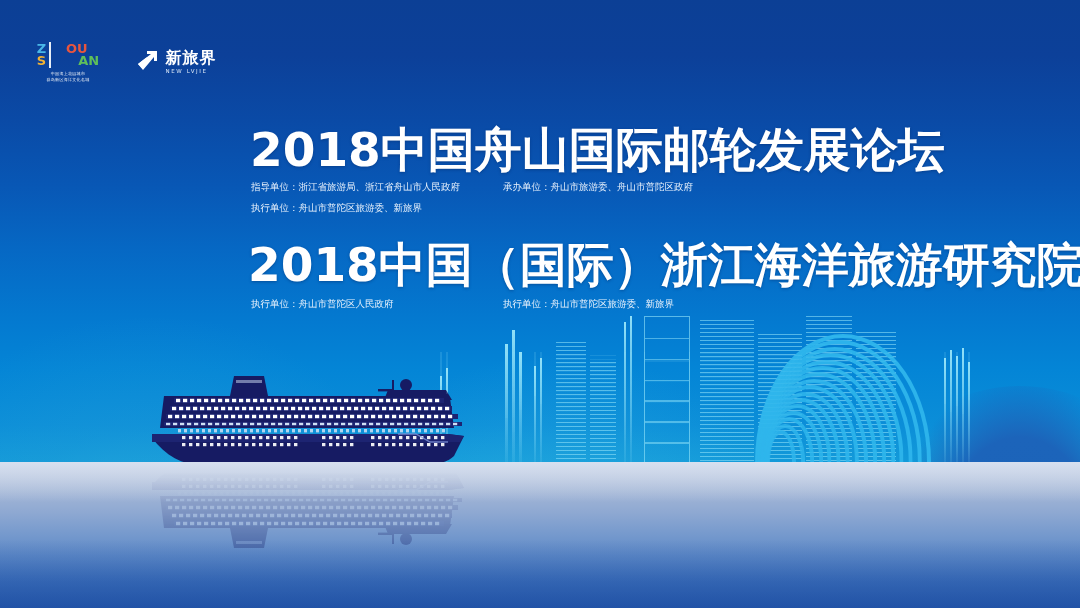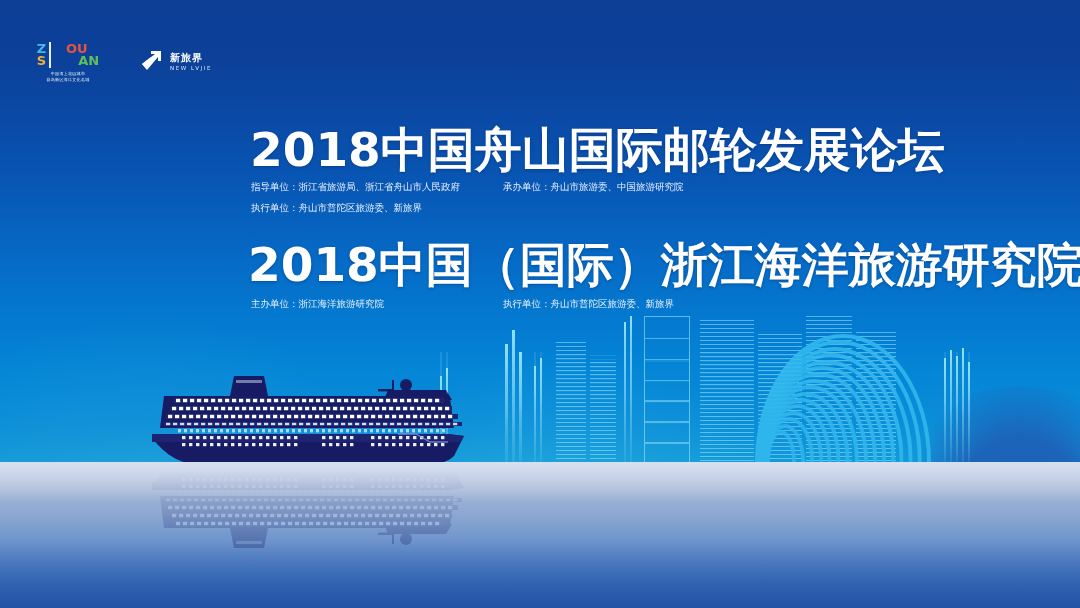--- a/index.html
+++ b/index.html
@@ -113,21 +113,21 @@
   .lg2 .cap { font-size:4px; color:#e8eef6; letter-spacing:.3px; margin-top:3px; text-align:center; line-height:1.5; }
 
   .lg3 { width:82px; }
   .lg3 .fishbox { position:relative; width:78px; height:34px; }
   .lg3 .cn { font-size:10px; color:#ffffff; font-weight:bold; letter-spacing:.5px; position:absolute; right:0; bottom:-1px; }
   .lg3 .en { font-size:3.2px; color:#bcd7ef; position:absolute; right:1px; bottom:10px; letter-spacing:.3px; }
 
   .lg4 { width:90px; flex-direction:row; gap:6px; }
   .lg4 .arrowbox { width:26px; height:26px; position:relative; }
   .lg4 .txt { display:flex; flex-direction:column; align-items:flex-start; }
-  .lg4 .cn { font-size:10px; color:#ffffff; font-weight:bold; letter-spacing:1px; line-height:1; }
+  .lg4 .cn { font-size:16px; color:#ffffff; font-weight:bold; letter-spacing:1px; line-height:1; }
   .lg4 .en { font-size:5.5px; color:#dbe8f7; letter-spacing:1.6px; margin-top:2px; }
 
   
   .titles { position:absolute; left:0; top:0; width:1080px; }
 
   .title {
     color:#ffffff; font-weight:bold; white-space:nowrap;
     letter-spacing:0px;
     text-shadow:0 1px 3px rgba(4,40,100,0.45);
   }
@@ -889,31 +889,31 @@
 
   </div>
 
   <div class="titles">
 
     <div class="title title-1">2018中国舟山国际邮轮发展论坛</div>
 
     <div class="meta-block meta-1">
       <div class="meta-row">
         <span class="meta-col-a">指导单位：浙江省旅游局、浙江省舟山市人民政府</span>
-        <span>承办单位：舟山市旅游委、中国旅游研究院</span>
+        <span>承办单位：舟山市旅游委、舟山市普陀区政府</span>
       </div>
       <div class="meta-row">
         <span class="meta-col-a">执行单位：舟山市普陀区旅游委、新旅界</span>
       </div>
     </div>
 
     <div class="title title-2">2018中国（国际）浙江海洋旅游研究院</div>
 
     <div class="meta-block meta-2">
       <div class="meta-row">
-        <span class="meta-col-a">主办单位：浙江海洋旅游研究院</span>
+        <span class="meta-col-a">执行单位：舟山市普陀区人民政府</span>
         <span>执行单位：舟山市普陀区旅游委、新旅界</span>
       </div>
     </div>
 
   </div>
 
 </div>
 
 </body></html>

